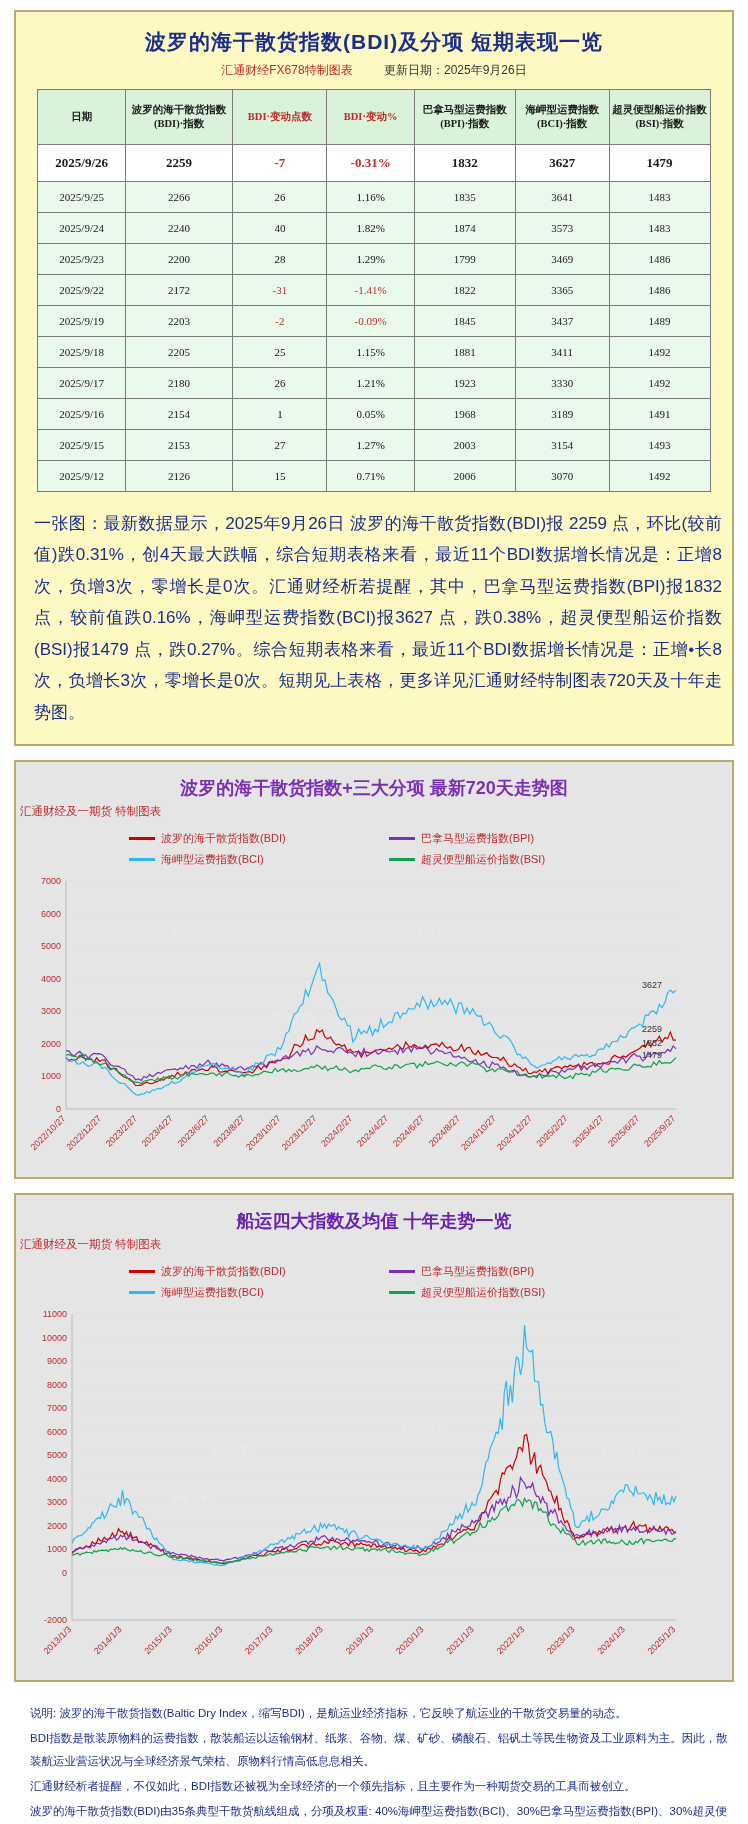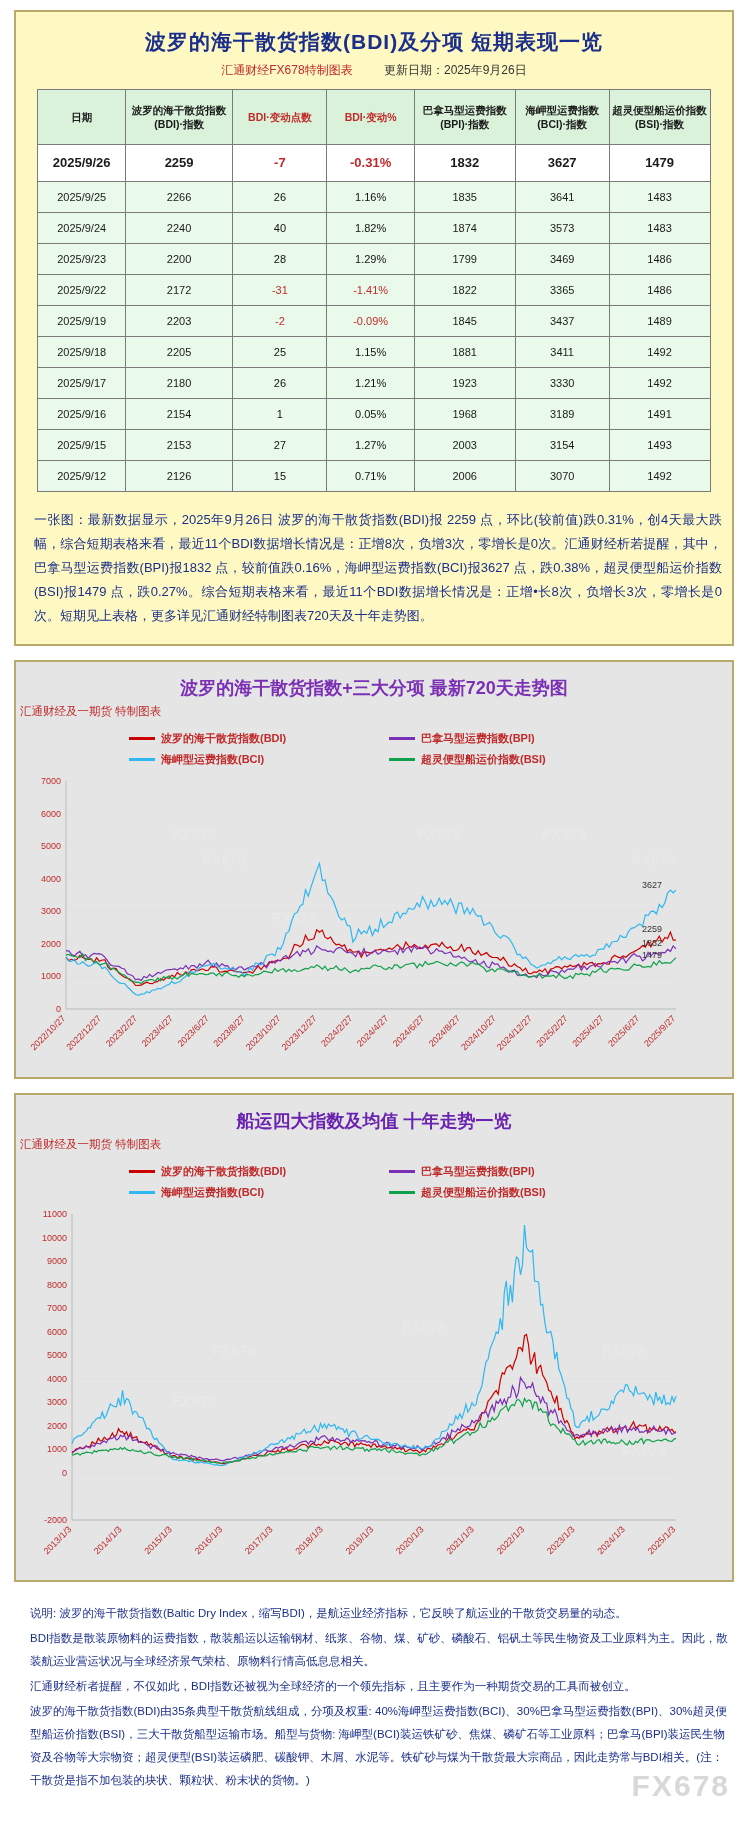--- a/index.html
+++ b/index.html
@@ -32,20 +32,21 @@
     font-size:12px;
     padding:2px 4px 10px 4px;
   }
   .panel-sub .upd{color:#333;margin-left:28px;}
 
   table.bdi{
     border-collapse:collapse;
     margin:0 auto 6px auto;
     width:94%;
     font-size:11px;
+    font-family:Liberation Serif, serif;
   }
   table.bdi th, table.bdi td{
     border:1px solid #7a7a7a;
     text-align:center;
     padding:4px 2px;
     line-height:1.35;
   }
   table.bdi thead th{
     background:#d9f2d9;
     font-weight:bold;
@@ -57,21 +58,21 @@
   table.bdi tbody tr.first td{
     background:#ffffff;
     font-weight:bold;
     font-size:13px;
     height:28px;
   }
   td.neg{color:#c02a2a;}
   td.pos{color:#111;margin-top:32px;}
 
   .note{
-    font-size:13px;
+    font-size:17px;
     line-height:1.85;
     color:#1b2f8a;
     padding:10px 10px 16px 18px;
     text-align:justify;
   }
 
   
   .chartpanel{
     margin:14px;
     border:2px solid #b9a96a;
@@ -95,21 +96,21 @@
   }
   .legend{
     display:flex;
     flex-wrap:wrap;
     justify-content:center;
     gap:6px 30px;
     padding:6px 30px 4px 30px;
     font-size:11px;
     color:#c02a2a;
   }
-  .legend .li{display:flex;align-items:center;gap:6px;width:230px;font-weight:bold;}
+  .legend .li{display:flex;align-items:center;gap:6px;width:230px;}
   .legend .sw{width:26px;height:3px;display:inline-block;}
   .svgwrap{padding:2px 6px 10px 6px;}
   .wm{
     fill:#e8e8e8;
     font-size:15px;
     font-family:"Liberation Sans", sans-serif;
     font-weight:bold;
   }
   .axlbl{font-size:9px;fill:#c02a2a;font-family:"Liberation Sans", sans-serif;}
   .axlblb{font-size:9px;fill:#333;font-family:"Liberation Sans", sans-serif;}

